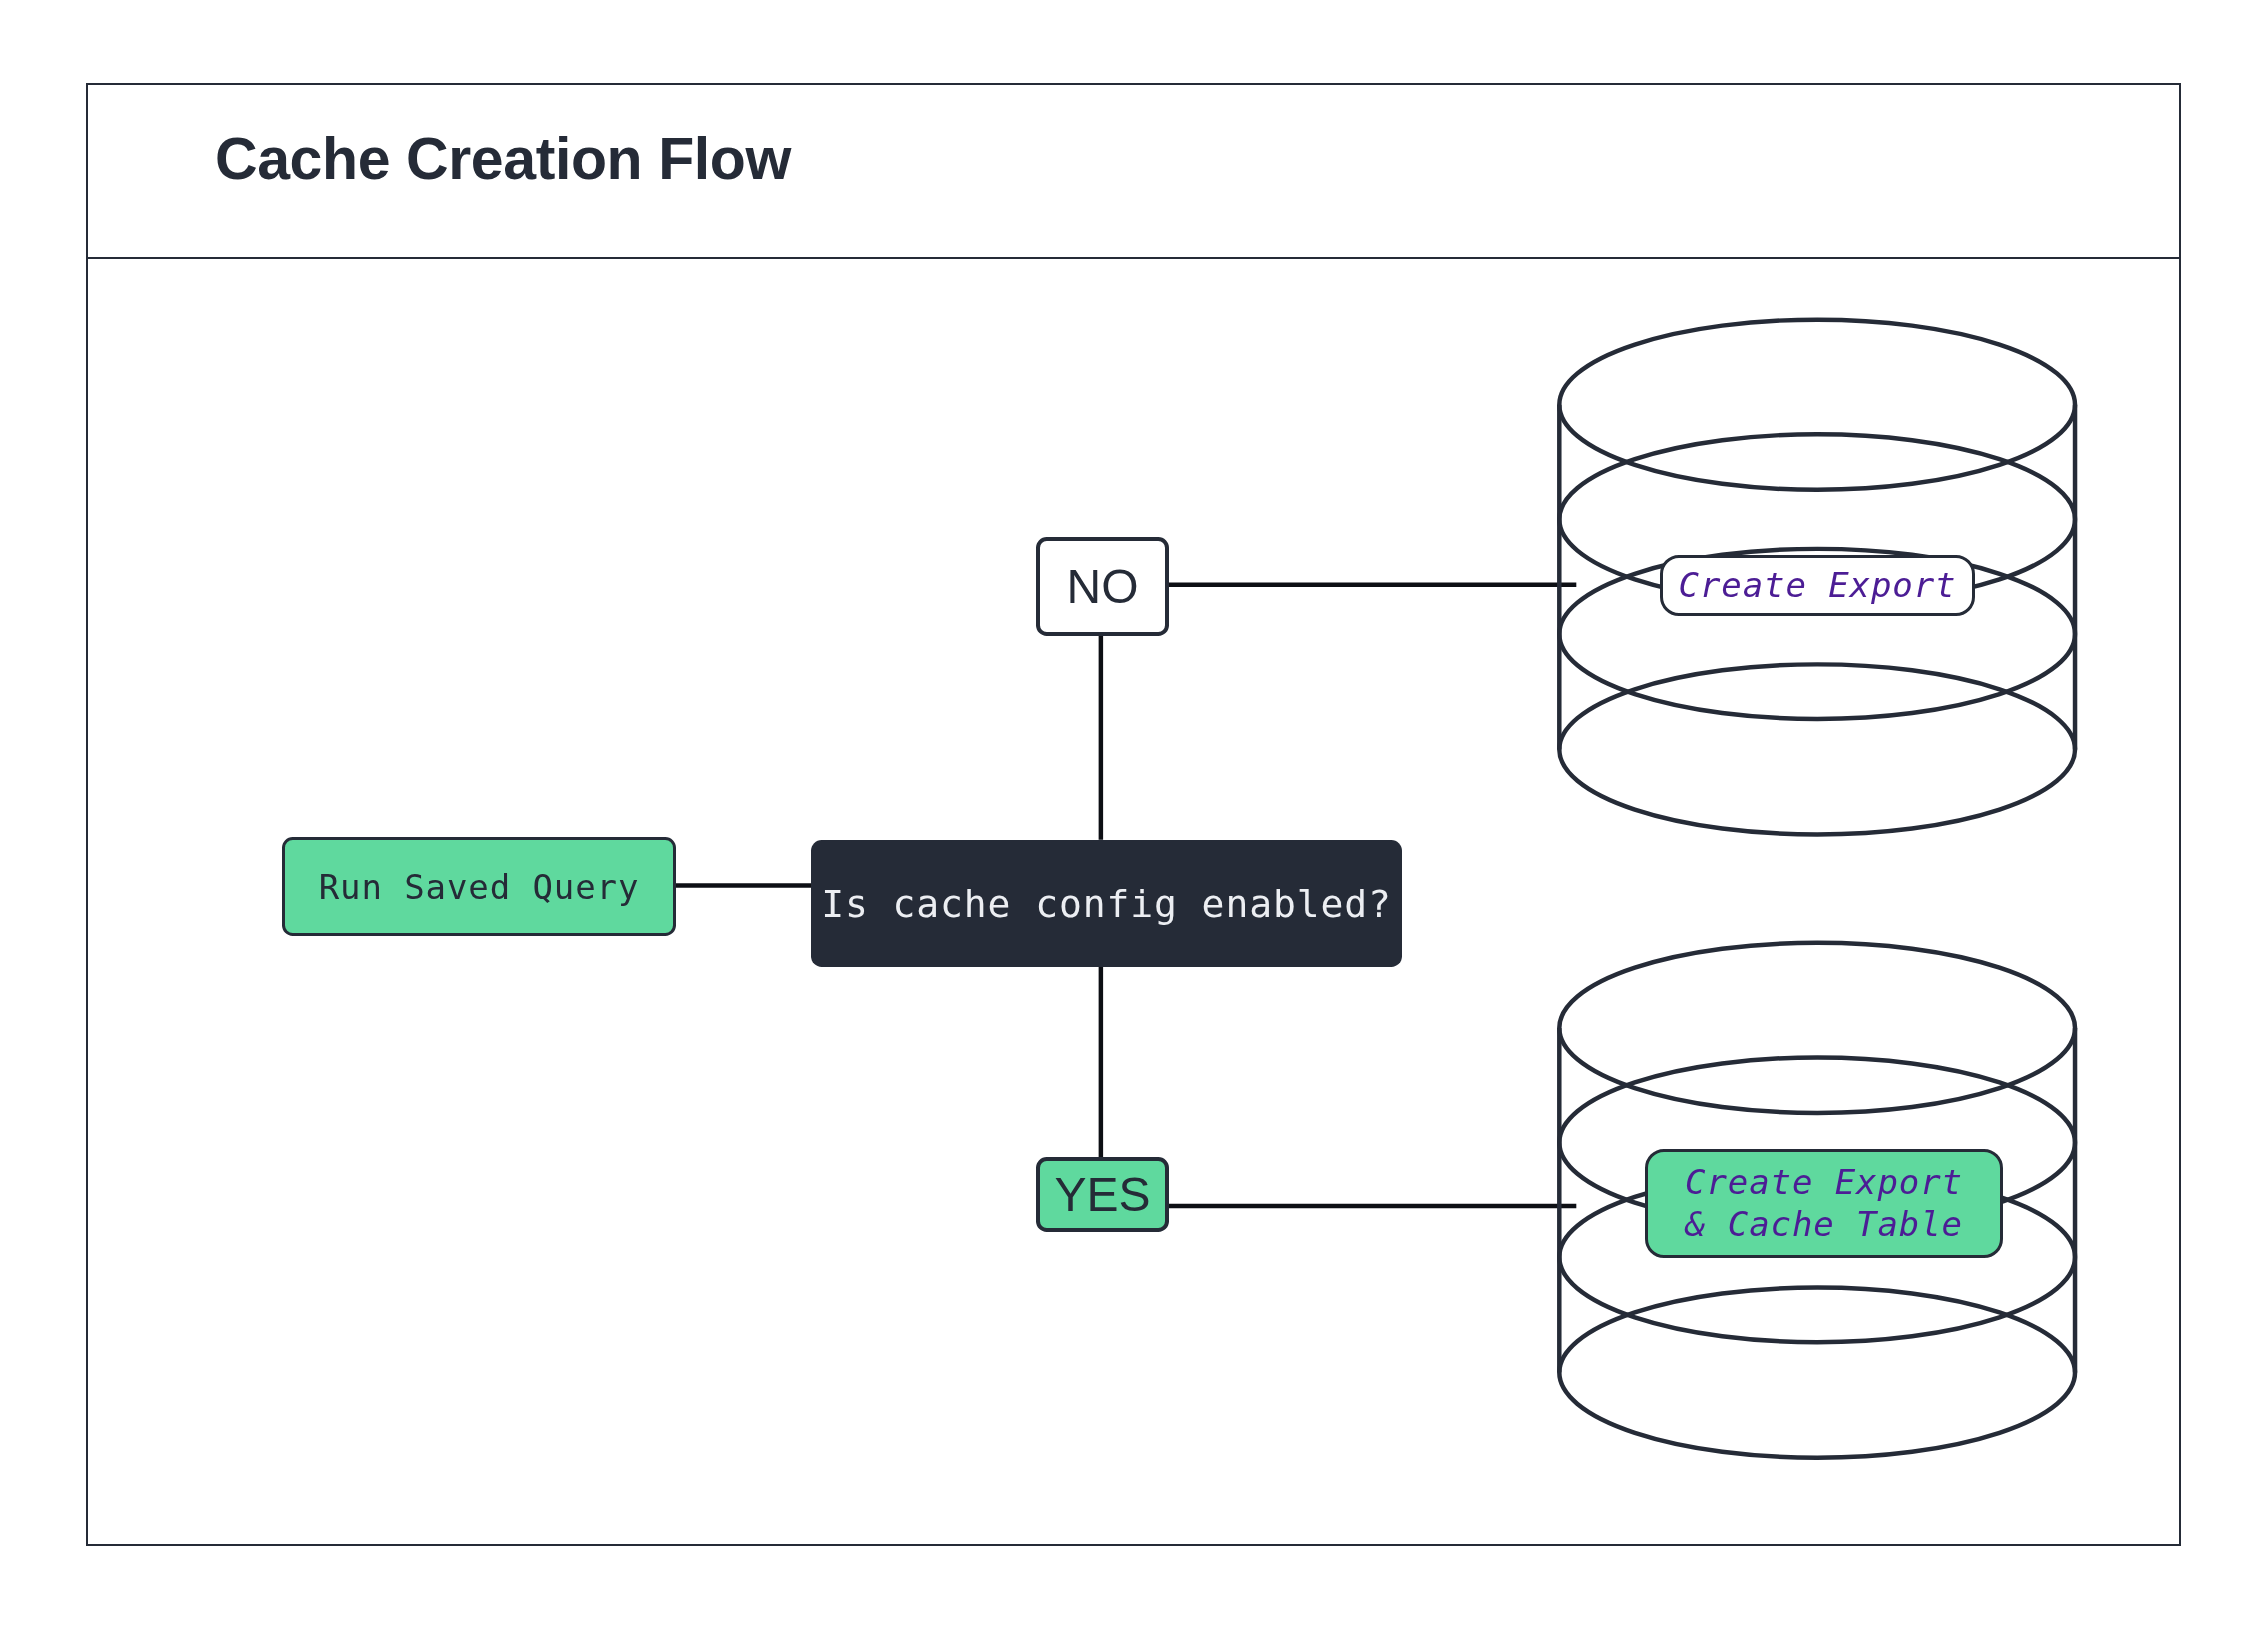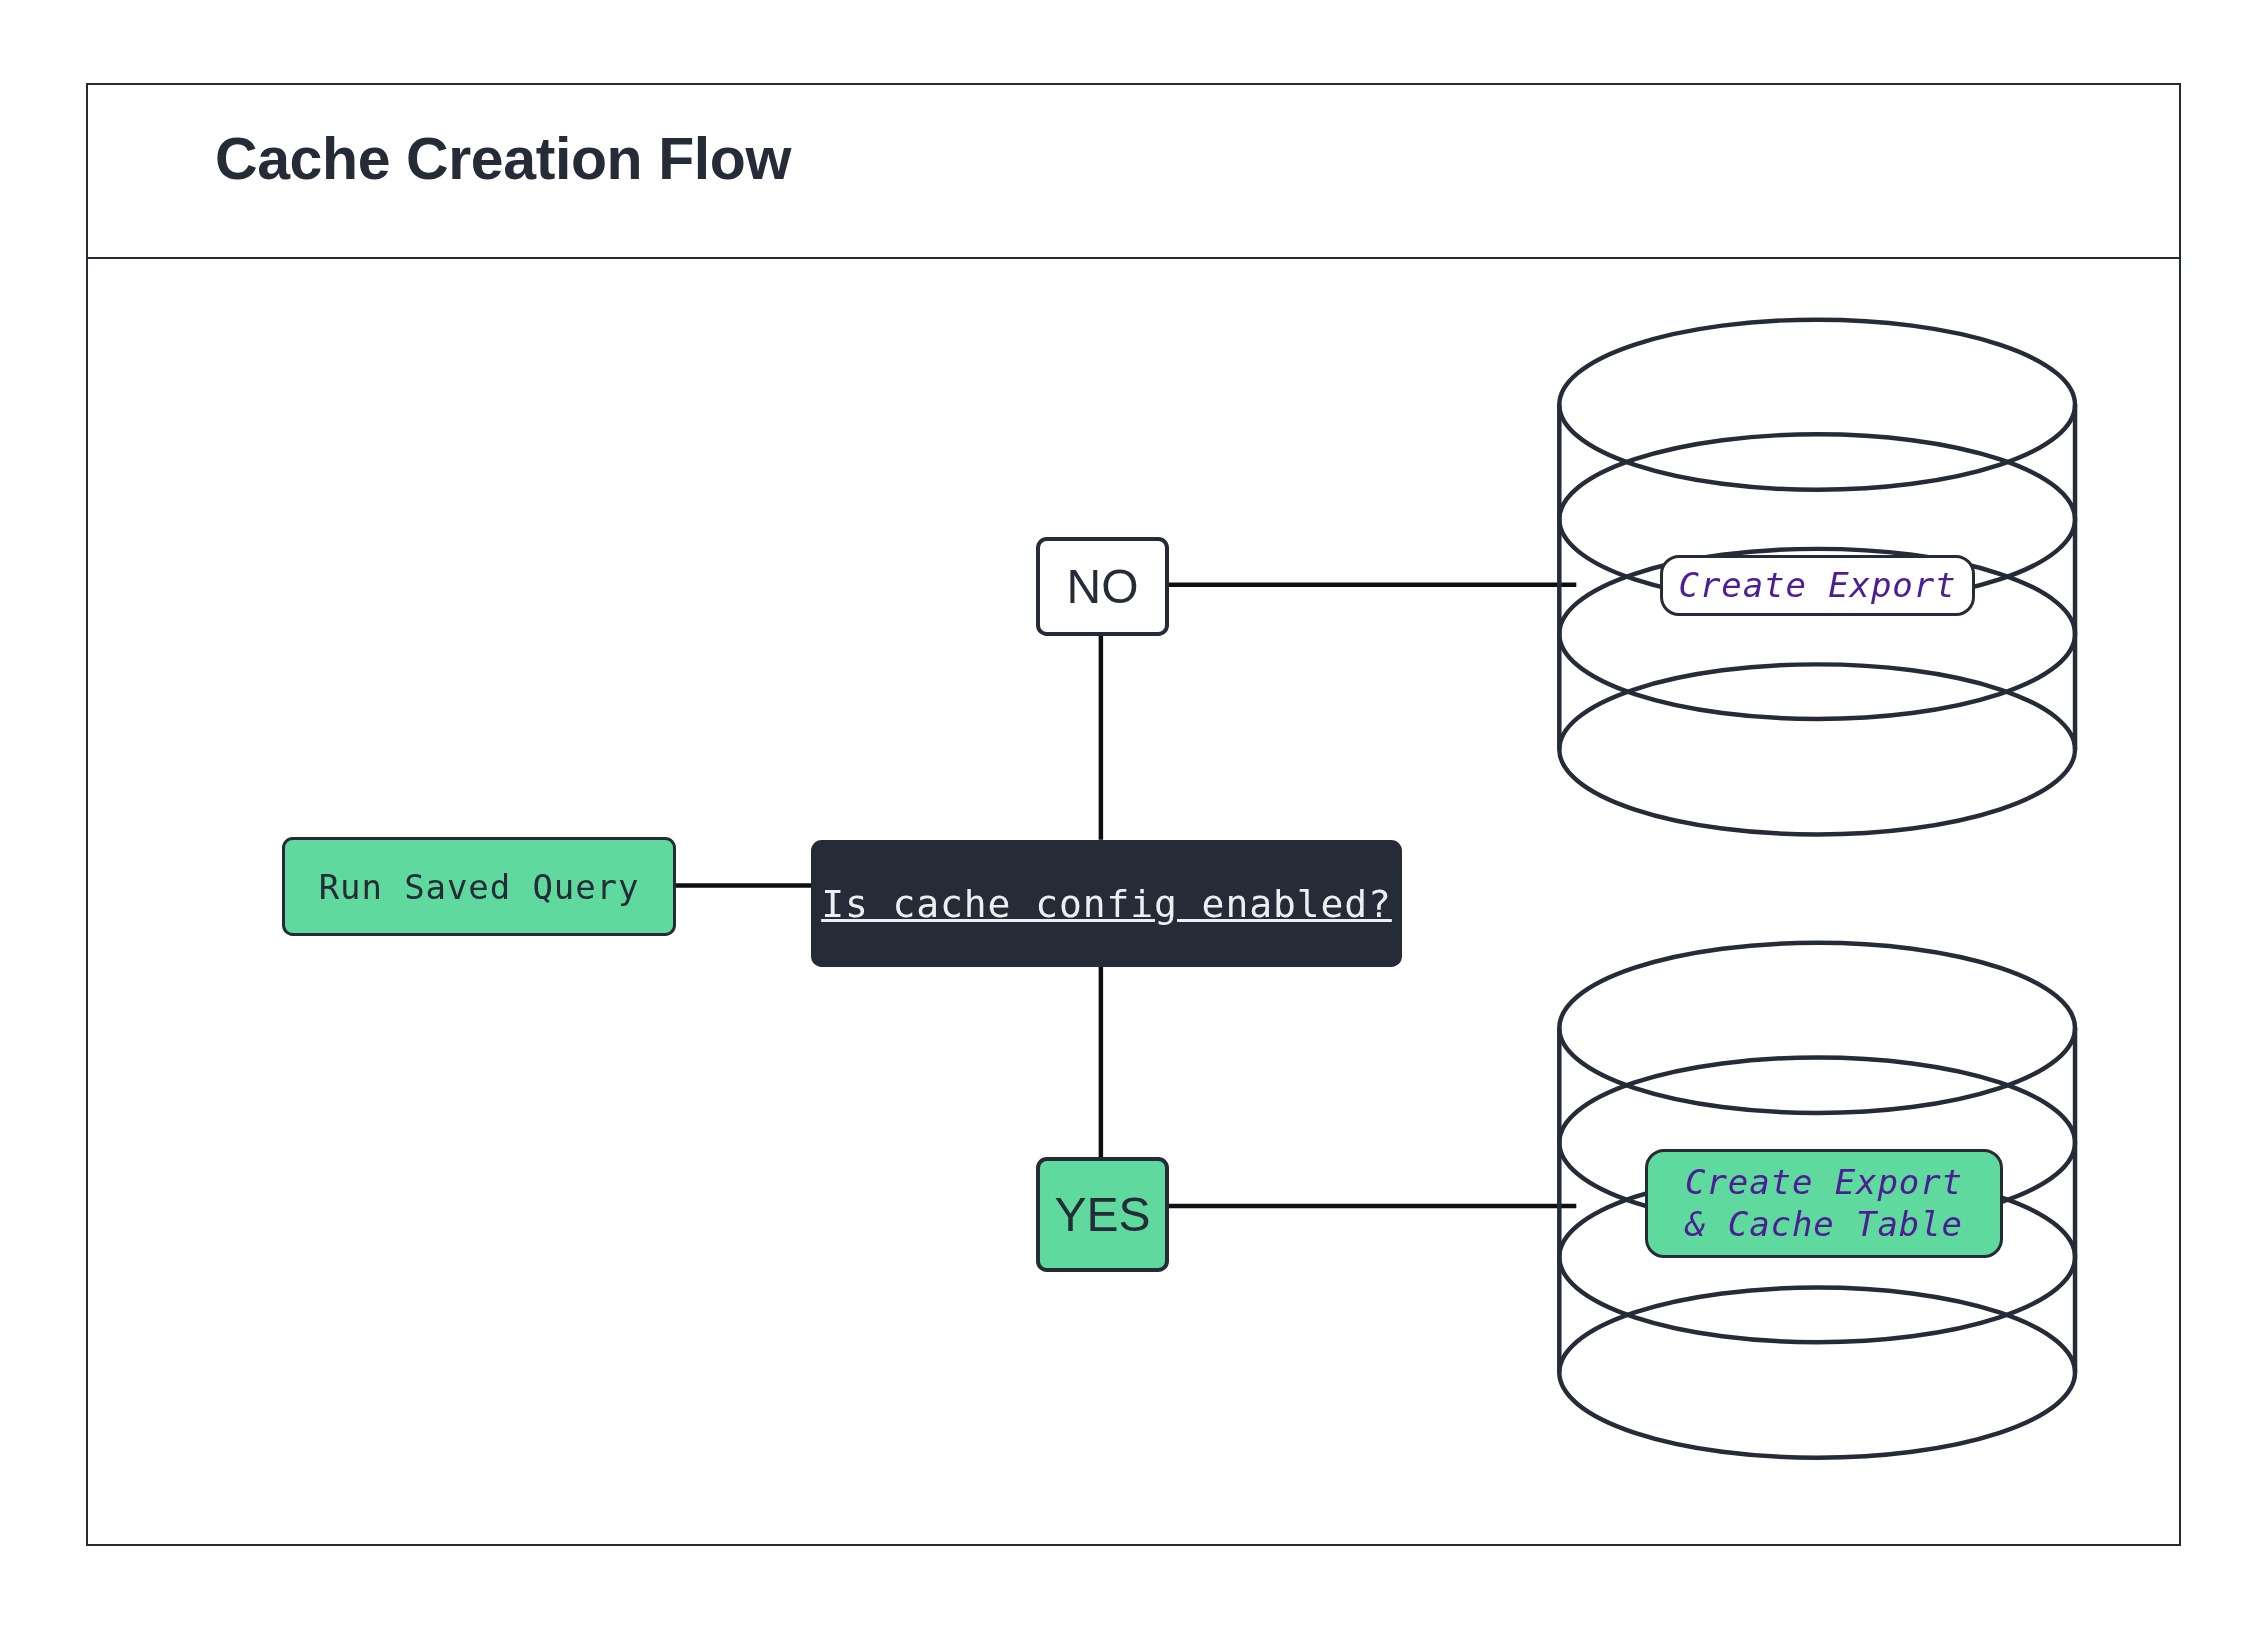--- a/index.html
+++ b/index.html
@@ -169,29 +169,29 @@
       <ellipse cx="2029" cy="1276" rx="288" ry="95"></ellipse>
       <ellipse cx="2029" cy="1404" rx="288" ry="95"></ellipse>
       <ellipse cx="2029" cy="1533" rx="288" ry="95"></ellipse>
     </g>
   </svg>
 
   <div class="node node-process" style="left:282px; top:837px; width:394px; height:99px;">
     <span>Run Saved Query</span>
   </div>
 
-  <div class="node node-decision" style="left:811px; top:840px; width:591px; height:127px;text-decoration:underline;">
+  <div class="node node-decision" style="left:811px; top:840px; width:591px; height:127px;">
     <span>Is cache config enabled?</span>
   </div>
 
   <div class="badge" style="left:1036px; top:537px; width:133px; height:99px;">
     <span>NO</span>
   </div>
 
-  <div class="badge badge-yes" style="left:1036px; top:1157px; width:133px; height:115px;">
+  <div class="badge badge-yes" style="left:1036px; top:1157px; width:133px; height:75px;">
     <span>YES</span>
   </div>
 
   <div class="db-label" style="left:1660px; top:555px; width:315px; height:61px;">
     <span>Create Export</span>
   </div>
 
   <div class="db-label db-label-green" style="left:1645px; top:1149px; width:358px; height:109px;">
     <span>Create Export</span>
     <span>&amp; Cache Table</span>

